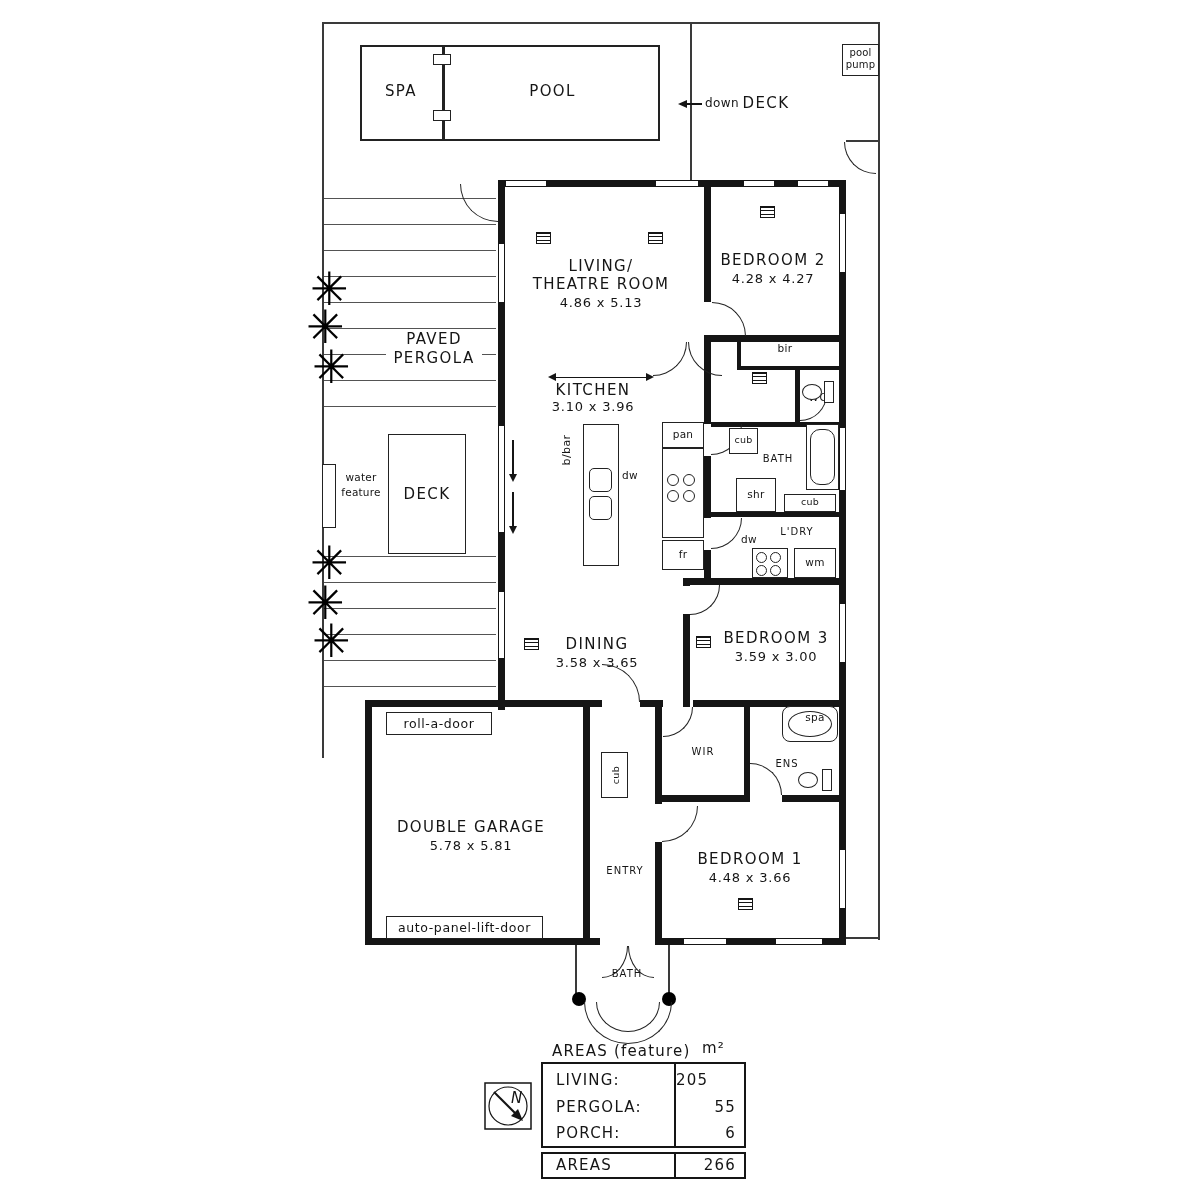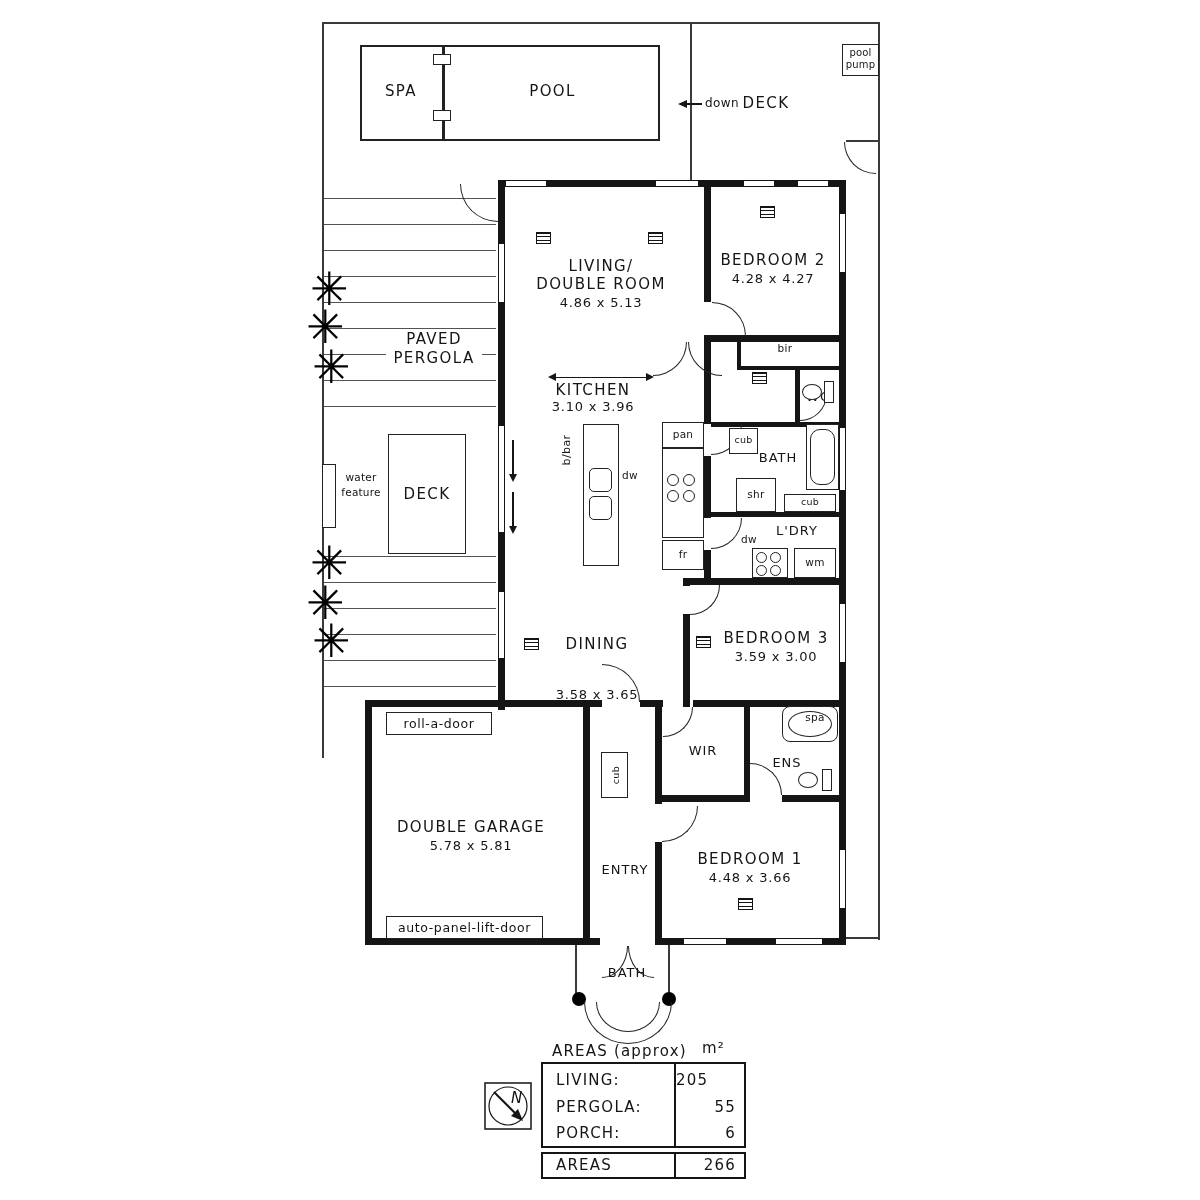--- a/index.html
+++ b/index.html
@@ -8,21 +8,21 @@
   #plan{position:absolute;left:0;top:0;width:1200px;height:1200px;background:#fff}
   .abs{position:absolute}
   .wall{position:absolute;background:#151515}
   .tline{position:absolute;background:#3a3a3a}
   .boxt{position:absolute;border:1.5px solid #222;background:#fff}
   .gap{position:absolute;background:#fff}
   .win{position:absolute;background:#fff}
   .winh{border-top:1.6px solid #151515;border-bottom:1.6px solid #151515}
   .winv{border-left:1.6px solid #151515;border-right:1.6px solid #151515}
   .lbl{position:absolute;display:flex;flex-direction:column;align-items:center;justify-content:center;text-align:center;letter-spacing:1.4px;font-size:15px;line-height:1.3;white-space:nowrap}
-  .mid{font-size:13px;letter-spacing:1px}
+  .mid{font-size:10px;letter-spacing:1px}
   .dims{font-size:13px;letter-spacing:.8px;font-weight:400}
   .chip{background:#fff;padding:1px 3px}
   .arc{position:absolute;border:0 solid #222}
   .vent{position:absolute;width:15px;height:12px;border:1px solid #151515;background:repeating-linear-gradient(to bottom,#151515 0,#151515 1px,transparent 1px,transparent 3.4px)}
   .tree{position:absolute;font-size:46px;line-height:1;color:#000}
   .stripes{position:absolute;background:repeating-linear-gradient(to bottom,rgba(40,40,40,.8) 0,rgba(40,40,40,.8) 1px,transparent 1px,transparent 26px)}
   .circle{position:absolute;border:1.2px solid #222;border-radius:50%;background:#fff}
   .ellipse{position:absolute;border:1.3px solid #222;border-radius:50%;background:#fff}
   .col{position:absolute;width:14px;height:14px;border-radius:50%;background:#000}
   .doorlbl{position:absolute;border:1.2px solid #222;background:#fff;display:flex;align-items:center;justify-content:center;font-size:12.5px;letter-spacing:.6px;white-space:nowrap}
@@ -207,36 +207,36 @@
 
   <div class="tline" style="left:575px;top:945px;width:1.5px;height:58px"></div>
   <div class="tline" style="left:668px;top:945px;width:1.5px;height:58px"></div>
   <div class="col" style="left:572px;top:992px"></div>
   <div class="col" style="left:662px;top:992px"></div>
   <div class="arc" style="left:584px;top:1002px;width:88px;height:42px;border-left:1.4px solid #222;border-right:1.4px solid #222;border-bottom:1.4px solid #222;border-bottom-left-radius:44px 42px;border-bottom-right-radius:44px 42px"></div>
   <div class="arc" style="left:596px;top:1002px;width:64px;height:30px;border-left:1.4px solid #222;border-right:1.4px solid #222;border-bottom:1.4px solid #222;border-bottom-left-radius:32px 30px;border-bottom-right-radius:32px 30px"></div>
   <div class="lbl mid" style="left:597px;top:966px;width:60px;height:14px">BATH</div>
 
   <div class="lbl" style="left:515px;top:258px;width:172px;height:18px">LIVING/</div>
-  <div class="lbl" style="left:515px;top:276px;width:172px;height:18px">DOUBLE ROOM</div>
+  <div class="lbl" style="left:515px;top:276px;width:172px;height:18px">THEATRE ROOM</div>
   <div class="lbl dims" style="left:515px;top:295px;width:172px;height:16px">4.86 x 5.13</div>
   <div class="lbl" style="left:700px;top:252px;width:146px;height:18px">BEDROOM 2</div>
   <div class="lbl dims" style="left:700px;top:271px;width:146px;height:16px">4.28 x 4.27</div>
   <div class="lbl" style="left:537px;top:382px;width:112px;height:17px">KITCHEN</div>
   <div class="lbl dims" style="left:537px;top:399px;width:112px;height:16px">3.10 x 3.96</div>
   <div class="lbl" style="left:542px;top:636px;width:110px;height:18px">DINING</div>
-  <div class="lbl dims" style="left:542px;top:687px;width:110px;height:16px">3.58 x 3.65</div>
+  <div class="lbl dims" style="left:542px;top:655px;width:110px;height:16px">3.58 x 3.65</div>
   <div class="lbl" style="left:706px;top:630px;width:140px;height:18px">BEDROOM 3</div>
   <div class="lbl dims" style="left:706px;top:649px;width:140px;height:16px">3.59 x 3.00</div>
   <div class="lbl" style="left:396px;top:818px;width:150px;height:19px">DOUBLE GARAGE</div>
   <div class="lbl dims" style="left:396px;top:838px;width:150px;height:16px">5.78 x 5.81</div>
   <div class="lbl" style="left:674px;top:850px;width:152px;height:19px">BEDROOM 1</div>
   <div class="lbl dims" style="left:674px;top:870px;width:152px;height:16px">4.48 x 3.66</div>
 
-  <div class="trow" style="left:552px;top:1042px">AREAS (approx)</div>
+  <div class="trow" style="left:552px;top:1042px">AREAS (feature)</div>
   <div class="trow" style="left:702px;top:1039px">m²</div>
   <div class="abs" style="left:541px;top:1062px;width:205px;height:86px;border:2px solid #151515"></div>
   <div class="wall" style="left:674px;top:1062px;width:2px;height:86px"></div>
   <div class="trow" style="left:556px;top:1071px">LIVING:</div>
   <div class="trow" style="left:676px;top:1071px;width:60px;text-align:left">205</div>
   <div class="trow" style="left:556px;top:1098px">PERGOLA:</div>
   <div class="trow" style="left:676px;top:1098px;width:60px;text-align:right">55</div>
   <div class="trow" style="left:556px;top:1124px">PORCH:</div>
   <div class="trow" style="left:676px;top:1124px;width:60px;text-align:right">6</div>
   <div class="abs" style="left:541px;top:1152px;width:205px;height:27px;border:2px solid #151515"></div>

